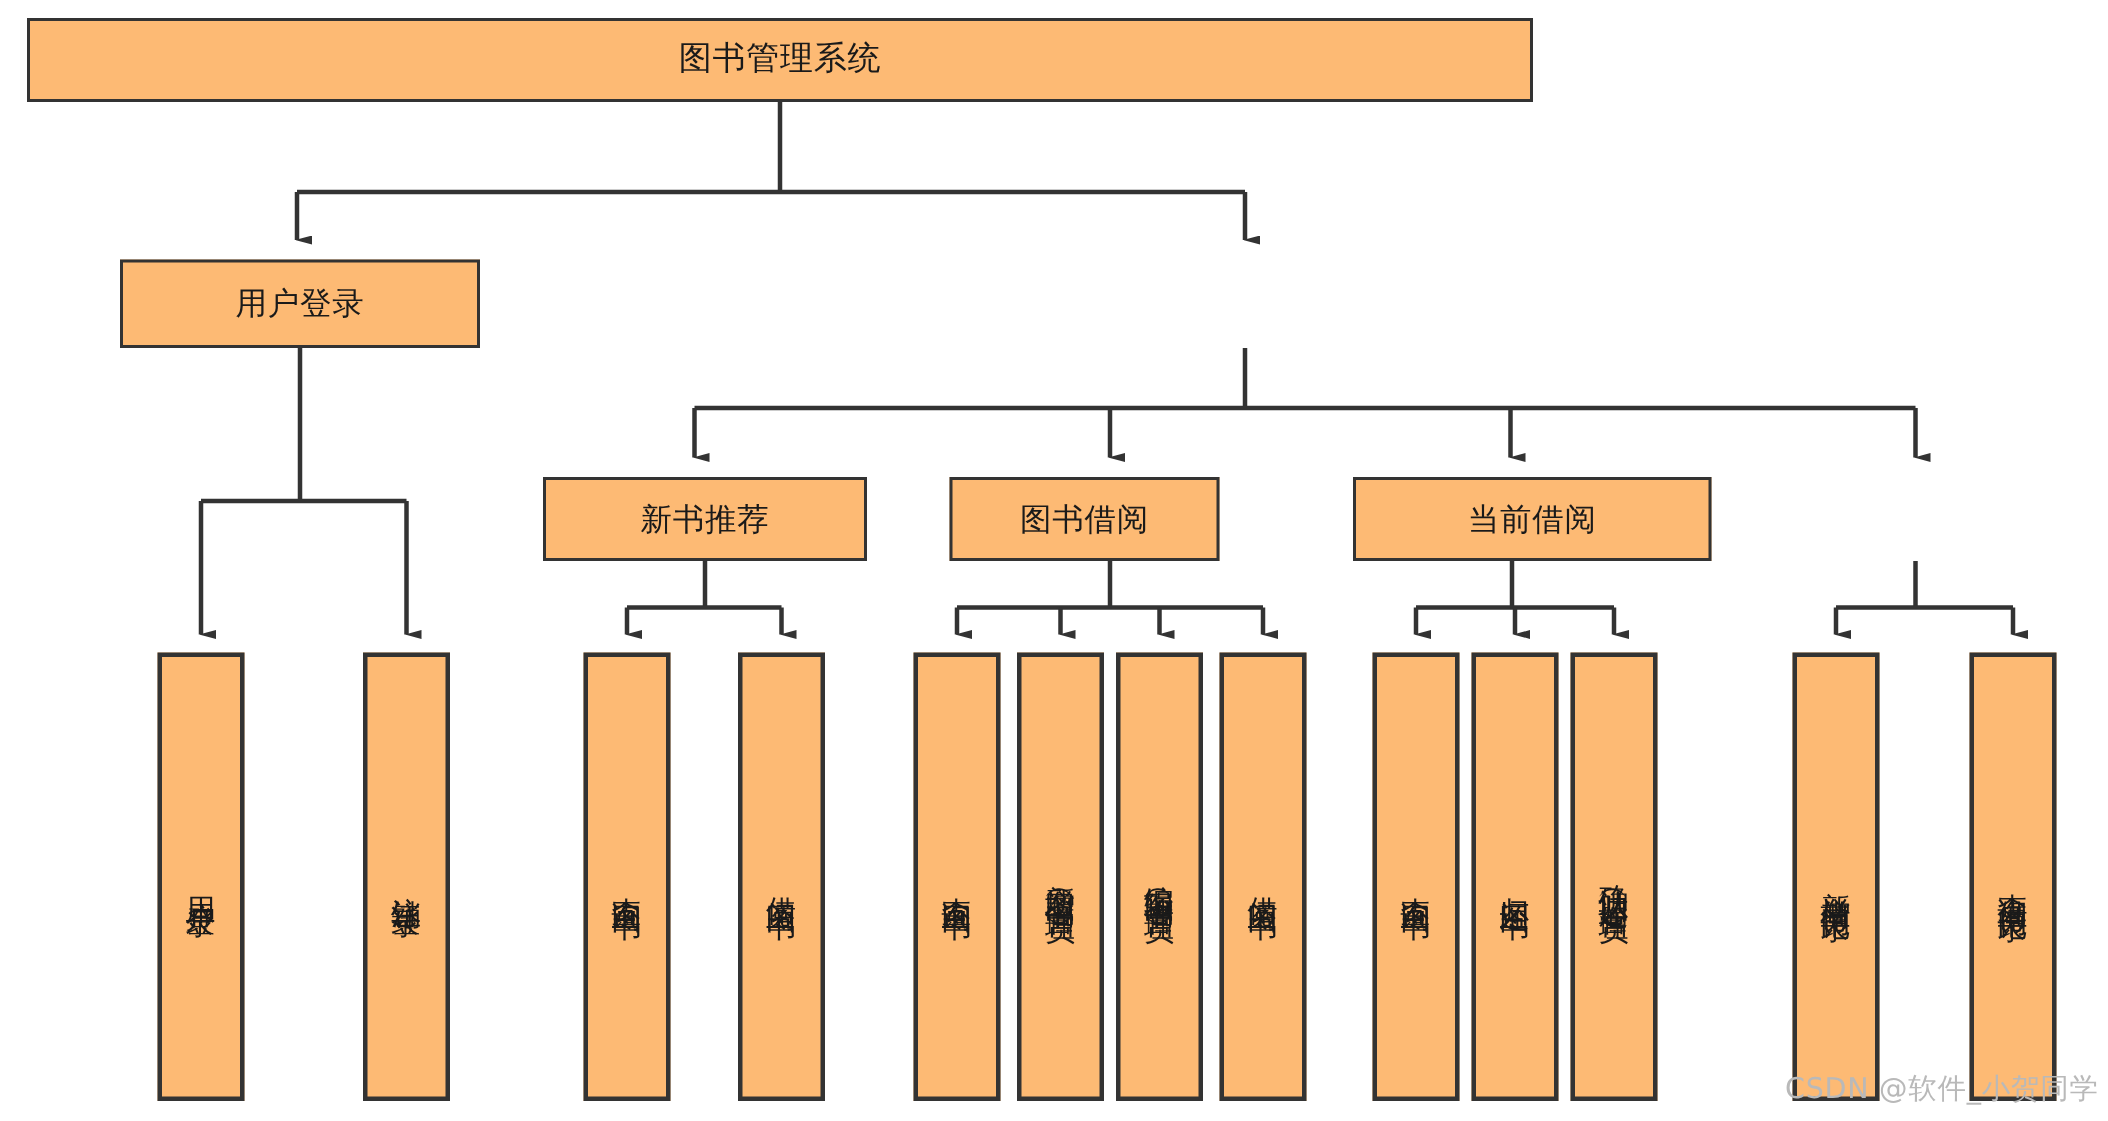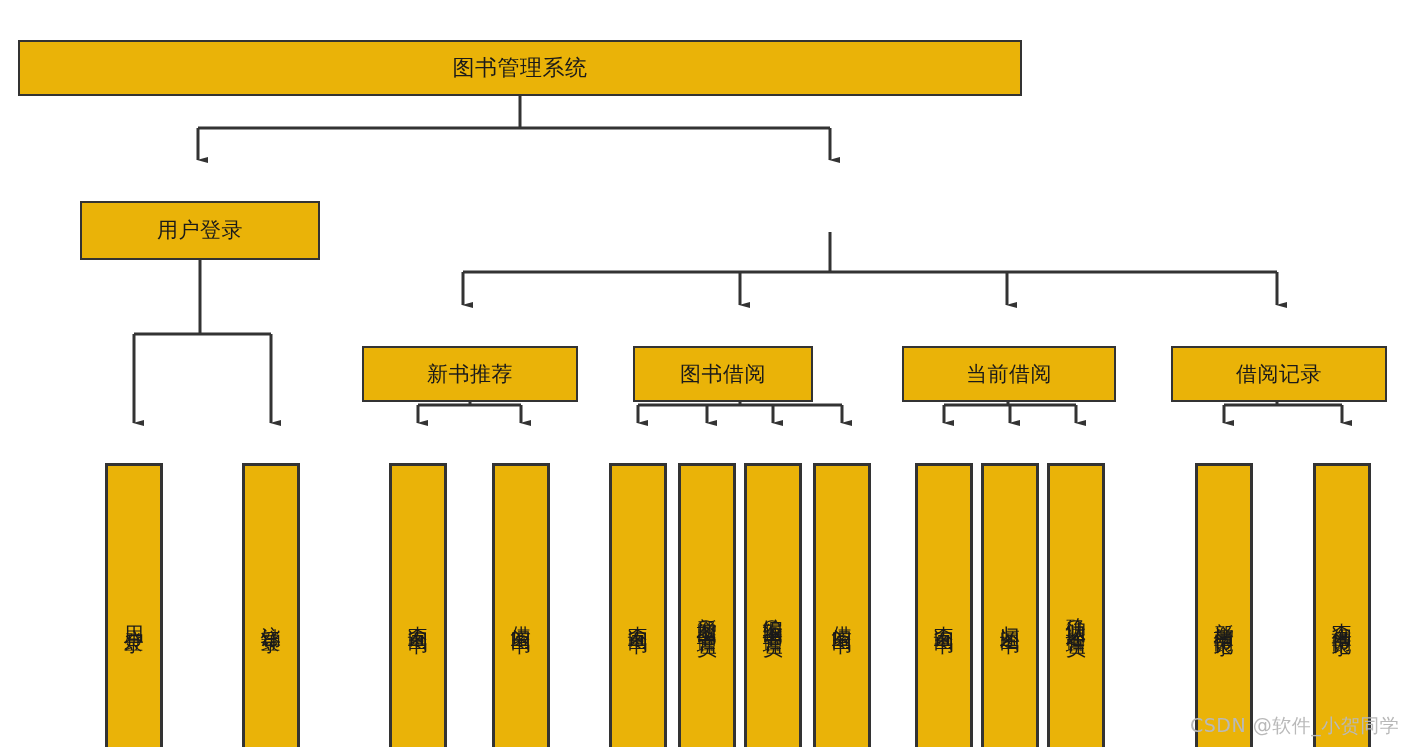--- a/index.html
+++ b/index.html
@@ -23,26 +23,25 @@
     left: 0;
     top: 0;
     width: 1405px;
     height: 747px;
     pointer-events: none;
   }
   .node {
     position: absolute;
     box-sizing: border-box;
     border: 2px solid #333333;
-    background: #eab308;
+    background: #fdba74;
     display: flex;
     align-items: center;
     justify-content: center;
     color: #1a1a1a;
-    margin-top: 28px;
   }
   .node .label {
     display: block;
     text-align: center;
     letter-spacing: 0.5px;
     line-height: 1.18;
   }
   .node-root .label { font-size: 22px; }
   .node-l2 .label   { font-size: 21px; }
   .node-l3 .label   { font-size: 21px; }
@@ -129,25 +128,22 @@
   <div class="node node-l2" style="left:80px; top:173px; width:240px; height:59px;">
     <span class="label">用户登录</span>
   </div>
 
   <div class="node node-l3" style="left:362px; top:318px; width:216px; height:56px;">
     <span class="label">新书推荐</span>
   </div>
   <div class="node node-l3" style="left:633px; top:318px; width:180px; height:56px;">
     <span class="label">图书借阅</span>
   </div>
-  <div class="node node-l3" style="left:902px; top:318px; width:214px; height:56px;">
+  <div class="node node-l3" style="left:902px; top:318px; width:239px; height:56px;">
     <span class="label">当前借阅</span>
-  </div>
-  <div class="node node-l3" style="left:1171px; top:318px; width:216px; height:56px;">
-    <span class="label">借阅记录</span>
   </div>
 
   <div class="node node-leaf" style="left:105px; top:435px; width:58px; height:299px;">
     <span class="label">用户登录</span>
   </div>
   <div class="node node-leaf" style="left:242px; top:435px; width:58px; height:299px;">
     <span class="label">注销登录</span>
   </div>
 
   <div class="node node-leaf" style="left:389px; top:435px; width:58px; height:299px;">

